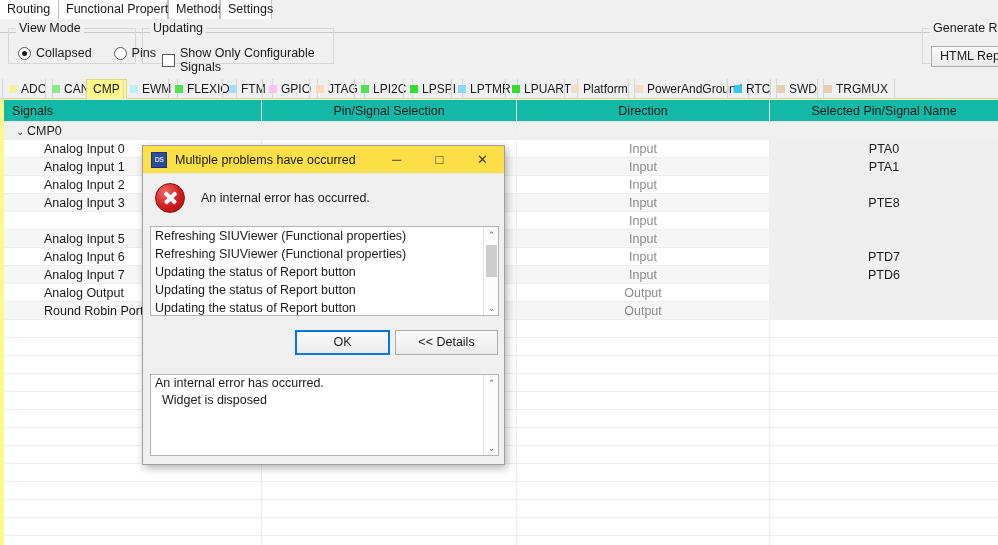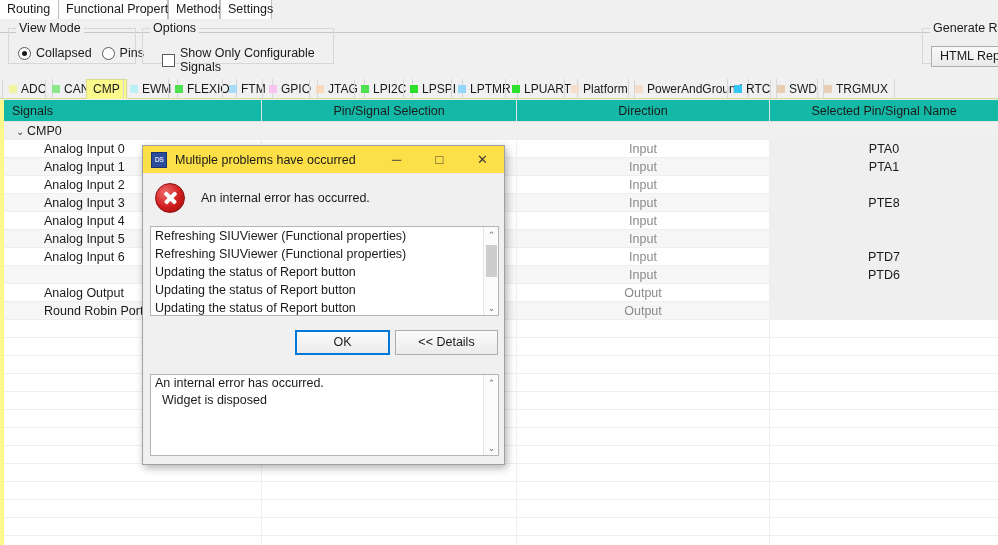--- a/index.html
+++ b/index.html
@@ -51,21 +51,21 @@
     background: transparent;
   }
   .group-title {
     position: absolute; top: -8px; left: 7px;
     background: #f0f0f0;
     padding: 0 3px;
     font-size: 12.5px;
     color: #1a1a1a;
     white-space: nowrap;
   }
-  .radio-row { position:absolute; left: 9px; top: 17px; display:flex; align-items:center; gap: 10px; }
+  .radio-row { position:absolute; left: 9px; top: 17px; display:flex; align-items:center; gap: 22px; }
   .radio { display:flex; align-items:center; gap:5px; cursor:default; }
   .radio-dot {
     width: 13px; height: 13px; border-radius: 50%;
     border: 1px solid #5a5a5a; background: #fff;
     display:inline-block; position:relative; flex:none;
   }
   .radio-dot.on::after {
     content:""; position:absolute; left:3px; top:3px;
     width:5px; height:5px; border-radius:50%; background:#1a1a1a;
   }
@@ -256,21 +256,21 @@
         <span class="radio-label">Collapsed</span>
       </span>
       <span class="radio">
         <span class="radio-dot"></span>
         <span class="radio-label">Pins</span>
       </span>
     </div>
   </div>
 
   <div class="groupbox" style="left:142px; top:28px; width:192px; height:36px;">
-    <span class="group-title">Options</span>
+    <span class="group-title">Updating</span>
     <div class="check-row">
       <span class="check-box"></span>
       <span class="radio-label">Show Only Configurable Signals</span>
     </div>
   </div>
 
   <div class="groupbox" style="left:922px; top:28px; width:130px; height:36px;">
     <span class="group-title">Generate Rep</span>
     <div class="report-btn">
       <span>HTML Repo</span>
@@ -386,38 +386,38 @@
         <div class="cell c-center dim" style="left:513px; width:253px;">Input</div>
         <div class="cell c-center grey-bg" style="left:766px; width:228px; border-right:none;"></div>
       </div>
       <div class="trow alt" style="top:72px;">
         <div class="cell c-signals" style="left:0px; width:258px; padding-left:40px;">Analog Input 3</div>
         <div class="cell c-center" style="left:258px; width:255px;"></div>
         <div class="cell c-center dim" style="left:513px; width:253px;">Input</div>
         <div class="cell c-center grey-bg" style="left:766px; width:228px; border-right:none;">PTE8</div>
       </div>
       <div class="trow" style="top:90px;">
-        <div class="cell c-signals" style="left:0px; width:258px; padding-left:40px;">Analog Input 4</div>
         <div class="cell c-center" style="left:258px; width:255px;"></div>
         <div class="cell c-center dim" style="left:513px; width:253px;">Input</div>
         <div class="cell c-center grey-bg" style="left:766px; width:228px; border-right:none;"></div>
       </div>
       <div class="trow alt" style="top:108px;">
         <div class="cell c-signals" style="left:0px; width:258px; padding-left:40px;">Analog Input 5</div>
         <div class="cell c-center" style="left:258px; width:255px;"></div>
         <div class="cell c-center dim" style="left:513px; width:253px;">Input</div>
         <div class="cell c-center grey-bg" style="left:766px; width:228px; border-right:none;"></div>
       </div>
       <div class="trow" style="top:126px;">
         <div class="cell c-signals" style="left:0px; width:258px; padding-left:40px;">Analog Input 6</div>
         <div class="cell c-center" style="left:258px; width:255px;"></div>
         <div class="cell c-center dim" style="left:513px; width:253px;">Input</div>
         <div class="cell c-center grey-bg" style="left:766px; width:228px; border-right:none;">PTD7</div>
       </div>
       <div class="trow alt" style="top:144px;">
+        <div class="cell c-signals" style="left:0px; width:258px; padding-left:40px;">Analog Input 7</div>
         <div class="cell c-center" style="left:258px; width:255px;"></div>
         <div class="cell c-center dim" style="left:513px; width:253px;">Input</div>
         <div class="cell c-center grey-bg" style="left:766px; width:228px; border-right:none;">PTD6</div>
       </div>
       <div class="trow" style="top:162px;">
         <div class="cell c-signals" style="left:0px; width:258px; padding-left:40px;">Analog Output</div>
         <div class="cell c-center" style="left:258px; width:255px;"></div>
         <div class="cell c-center dim" style="left:513px; width:253px;">Output</div>
         <div class="cell c-center grey-bg" style="left:766px; width:228px; border-right:none;"></div>
       </div>

